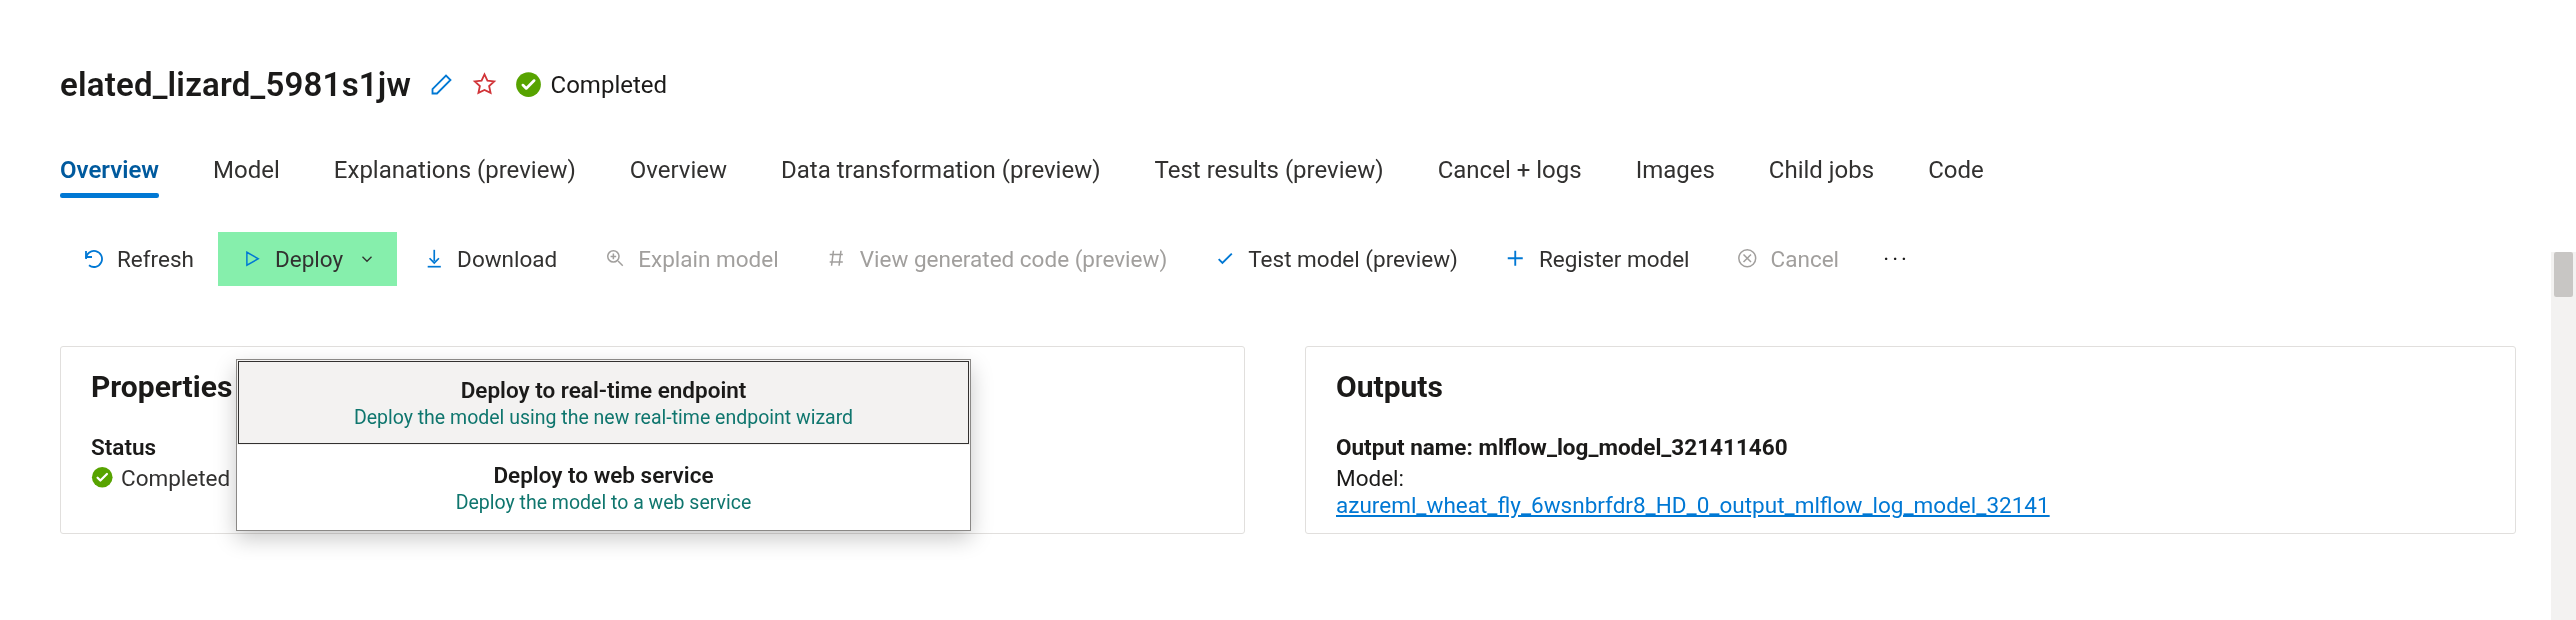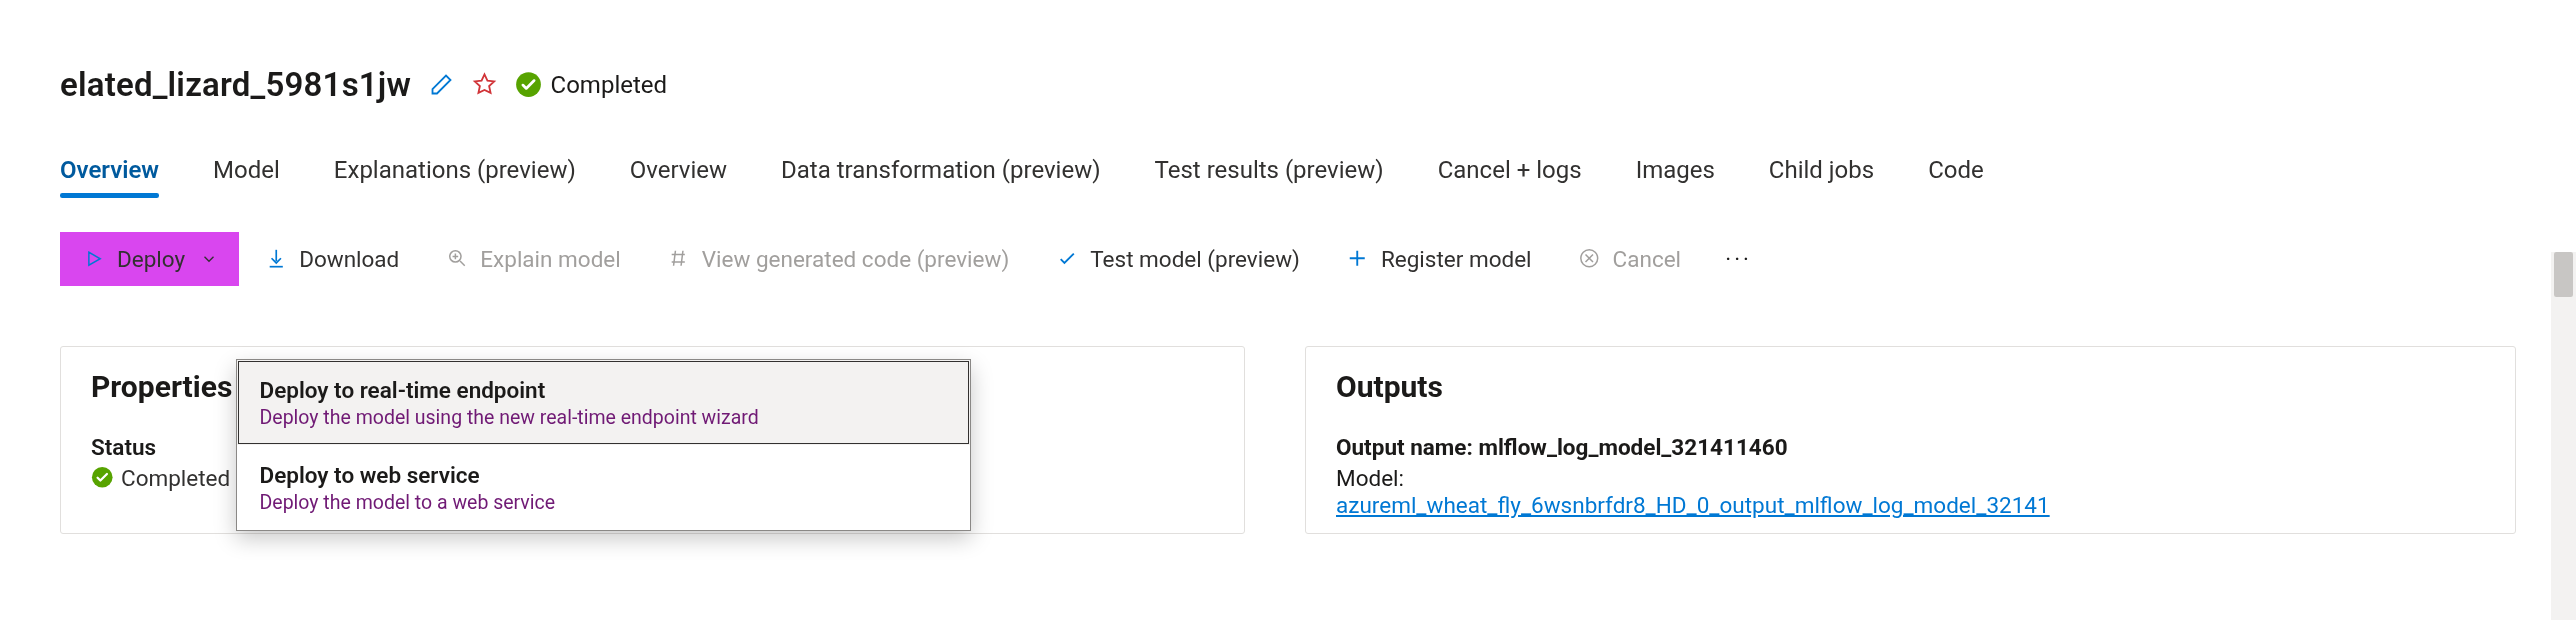--- a/index.html
+++ b/index.html
@@ -69,21 +69,21 @@
   }
   .tbtn {
     display:flex; align-items:center; gap:10.5px;
     height:54px;
     padding: 0 21px;
     cursor:pointer;
     color:#323130;
     white-space:nowrap;
   }
   .tbtn.disabled { color:#a19f9d; cursor:default; }
-  .tbtn.open { background:#d946ef; }
+  .tbtn.open { background:#86efac; }
   .tbtn .chev { margin-left:4.5px; }
   .vbar { width:0.7px; height:36px; }
   .tb-icon { display:inline-flex; width:25.5px; height:25.5px; align-items:center; justify-content:center; color:#0078d4; flex-shrink:0;}
   .tb-icon.gray { color:#a19f9d; }
   .more-dots { font-size:22.5px; letter-spacing:3px; padding:0 16.5px; cursor:pointer;}
 
   
   .main-area {
     display:flex;
     gap:60px;
@@ -122,22 +122,22 @@
   }
   .menu-item {
     padding: 16.5px 22.5px 16.5px 22.5px;
     cursor:pointer;
   }
   .menu-item.sel {
     outline:1.5px solid #323130;
     outline-offset:-2.2px;
     background:#f3f2f1;
   }
-  .mi-title { font-size:22.5px; font-weight:600; margin-bottom:3px; }
-  .mi-desc  { font-size:19.5px; color:#701a75; }
+  .mi-title { font-size:22.5px; font-weight:600; margin-bottom:3px;text-align:center; }
+  .mi-desc  { font-size:19.5px; color:#0f766e;text-align:center; }
 
   
   .vscroll {
     position:absolute;
     right:0; top:217px; bottom:0;
     width:25.5px;
     background:#f3f2f1;
   }
   .vscroll-thumb{
     position:absolute; left:3px; right:3px;
@@ -187,20 +187,29 @@
     <div class="tab"><span>Data transformation (preview)</span></div>
     <div class="tab"><span>Test results (preview)</span></div>
     <div class="tab"><span>Cancel + logs</span></div>
     <div class="tab"><span>Images</span></div>
     <div class="tab"><span>Child jobs</span></div>
     <div class="tab"><span>Code</span></div>
   </div>
 
   <div class="toolbar">
 
+    <div class="tbtn">
+      <span class="tb-icon">
+        <svg width="24" height="24" viewBox="0 0 24 24" fill="none" stroke="#0078d4" stroke-width="1.8">
+          <path d="M4 12a8 8 0 1 1 3 6.2"></path>
+            <path d="M4 4v6h6"></path>
+        </svg>
+      </span>
+      <span>Refresh</span>
+    </div>
 
     <div class="tbtn open" aria-expanded="true">
       <span class="tb-icon">
         <svg width="19.5" height="19.5" viewBox="0 0 24 24" fill="none" stroke="#0078d4" stroke-width="1.8">
           <path d="M6 4l14 8-14 8V4z"></path>
         </svg>
       </span>
       <span>Deploy</span>
       <span class="chev">
         <svg width="18" height="18" viewBox="0 0 24 24" fill="none" stroke="#323130" stroke-width="1.8">

